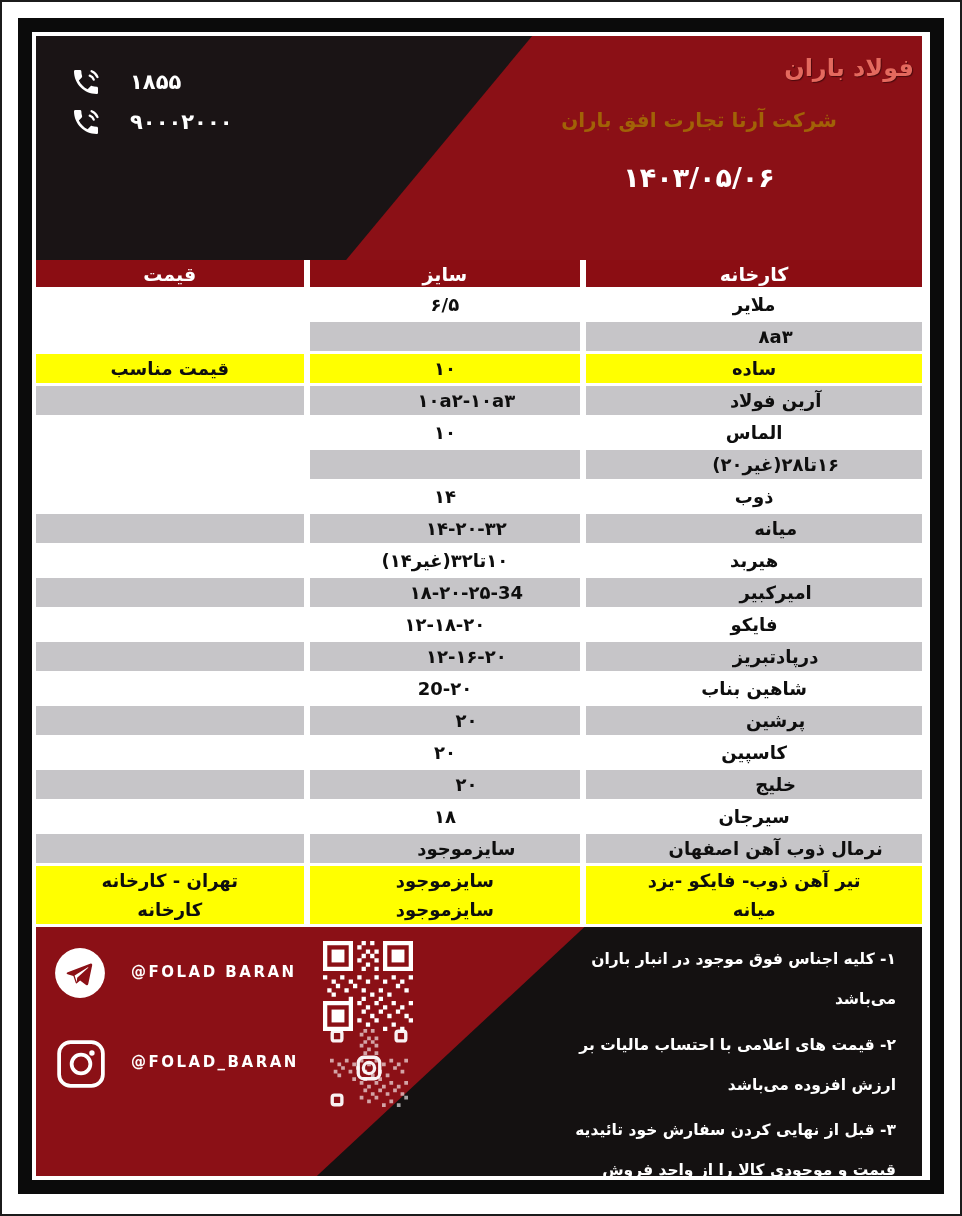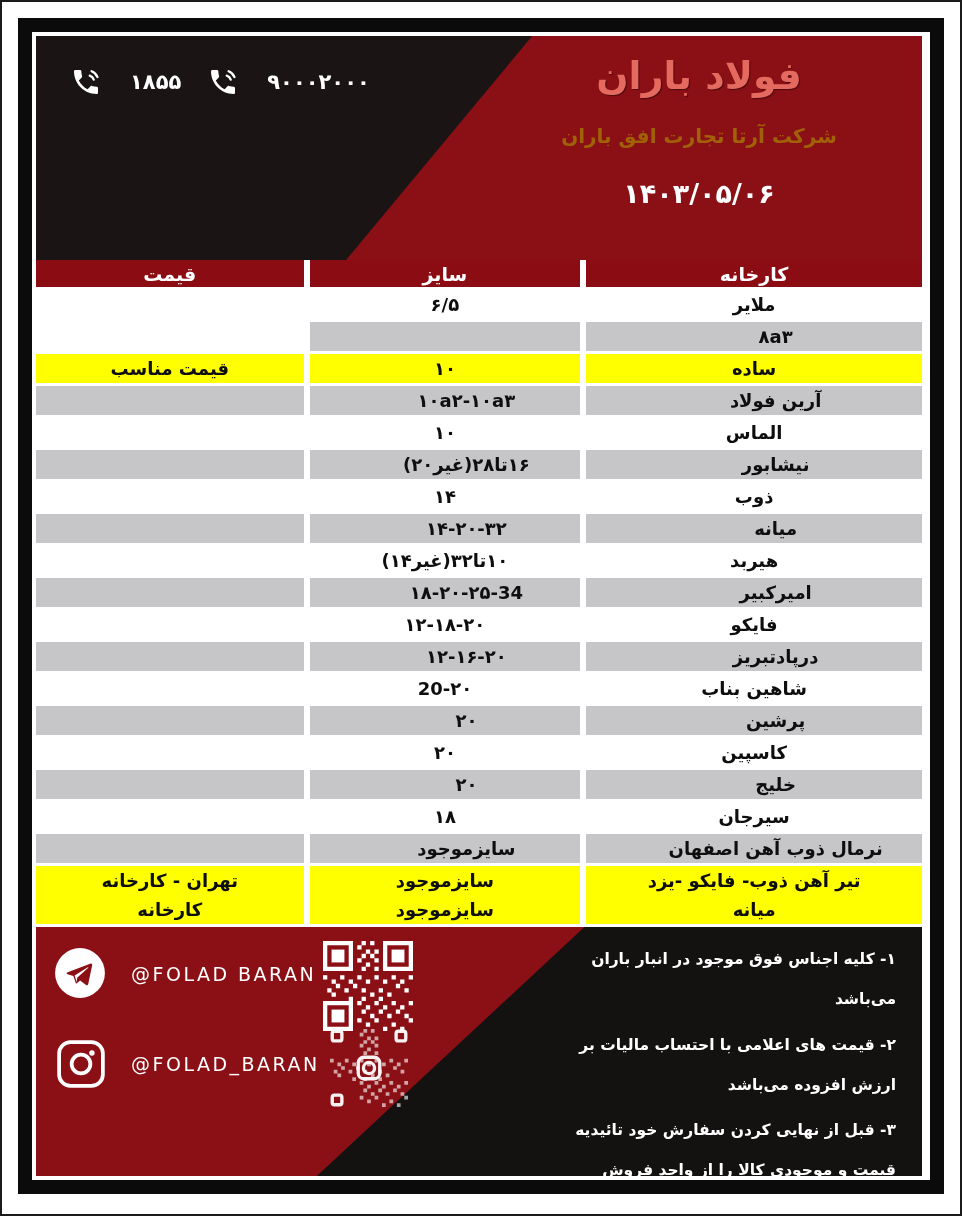--- a/index.html
+++ b/index.html
@@ -26,26 +26,26 @@
   }
 
   
   .hdr{
     position:relative;height:224px;background:#1a1415;overflow:hidden;flex:0 0 auto;
   }
   .hdr-wedge{
     position:absolute;inset:0;background:#8b1016;
     clip-path:polygon(56% 0, 100% 0, 100% 100%, 35% 100%);
   }
-  .phones{position:absolute;left:34px;top:30px;display:flex;flex-direction:row;gap:26px;}
+  .phones{position:absolute;left:34px;top:30px;display:flex;flex-direction:column;gap:8px;}
   .phone-row{display:flex;align-items:center;gap:28px;direction:ltr;color:#fff;
     font-weight:bold;font-size:21px;letter-spacing:2px;}
   .phone-ic{width:32px;height:32px;flex:0 0 auto;}
   .brand{position:absolute;right:8px;top:18px;width:430px;text-align:center;direction:rtl;}
-  .brand-title{color:#e4695e;font-size:38px;font-weight:bold;text-shadow:1px 1px 1px rgba(0,0,0,.45);}
+  .brand-title{color:#e4695e;font-size:24px;font-weight:bold;text-shadow:1px 1px 1px rgba(0,0,0,.45);text-align:right;}
   .brand-company{color:#a16207;font-size:20px;font-weight:bold;margin-top:26px;}
   .brand-date{color:#ffffff;font-size:27px;font-weight:bold;margin-top:30px;letter-spacing:1px;}
 
   
   .tbl{flex:0 0 auto;background:#fff;}
   .t-row{
     display:grid;grid-template-columns:37.9% 1fr 30.2%;column-gap:6px;
     direction:rtl;height:29px;margin-bottom:3px;
   }
   .t-row.hd{height:27px;margin-bottom:3px;}
@@ -62,21 +62,21 @@
   
   .ftr{position:relative;flex:1 1 auto;background:#8b1016;overflow:hidden;}
   .ftr-wedge{
     position:absolute;inset:0;background:#141111;
     clip-path:polygon(61.9% 0, 100% 0, 100% 100%, 31.7% 100%);
   }
   .soc-icon{position:absolute;}
   .tg-icon{left:18px;top:20px;width:52px;height:52px;}
   .ig-icon{left:20px;top:112px;width:50px;height:50px;}
   .handle{
-    position:absolute;color:#fff;font-weight:normal;font-size:19px;letter-spacing:2.5px;
+    position:absolute;color:#fff;font-weight:bold;font-size:15px;letter-spacing:2.5px;
     direction:ltr;white-space:nowrap;
   }
   .tg-handle{left:95px;top:36px;}
   .ig-handle{left:95px;top:126px;}
   .qr{position:absolute;}
   .qr1{left:287px;top:14px;width:90px;height:90px;}
   .qr2{left:294px;top:102px;width:78px;height:78px;}
   .notes{
     position:absolute;right:26px;top:12px;width:352px;
     direction:rtl;text-align:right;color:#fff;font-weight:bold;font-size:15.5px;
@@ -144,21 +144,20 @@
       <div class="cell" dir="rtl">آرین فولاد</div>
       <div class="cell" dir="auto">۱۰a۲-۱۰a۳</div>
       <div class="cell" dir="rtl"></div>
     </div>
     <div class="t-row r-white">
       <div class="cell" dir="rtl">الماس</div>
       <div class="cell" dir="auto">۱۰</div>
       <div class="cell" dir="rtl"></div>
     </div>
     <div class="t-row r-gray">
-      <div class="cell" dir="rtl">نیشابور</div>
       <div class="cell" dir="auto">۱۶تا۲۸(غیر۲۰)</div>
       <div class="cell" dir="rtl"></div>
     </div>
     <div class="t-row r-white">
       <div class="cell" dir="rtl">ذوب</div>
       <div class="cell" dir="auto">۱۴</div>
       <div class="cell" dir="rtl"></div>
     </div>
     <div class="t-row r-gray">
       <div class="cell" dir="rtl">میانه</div>

